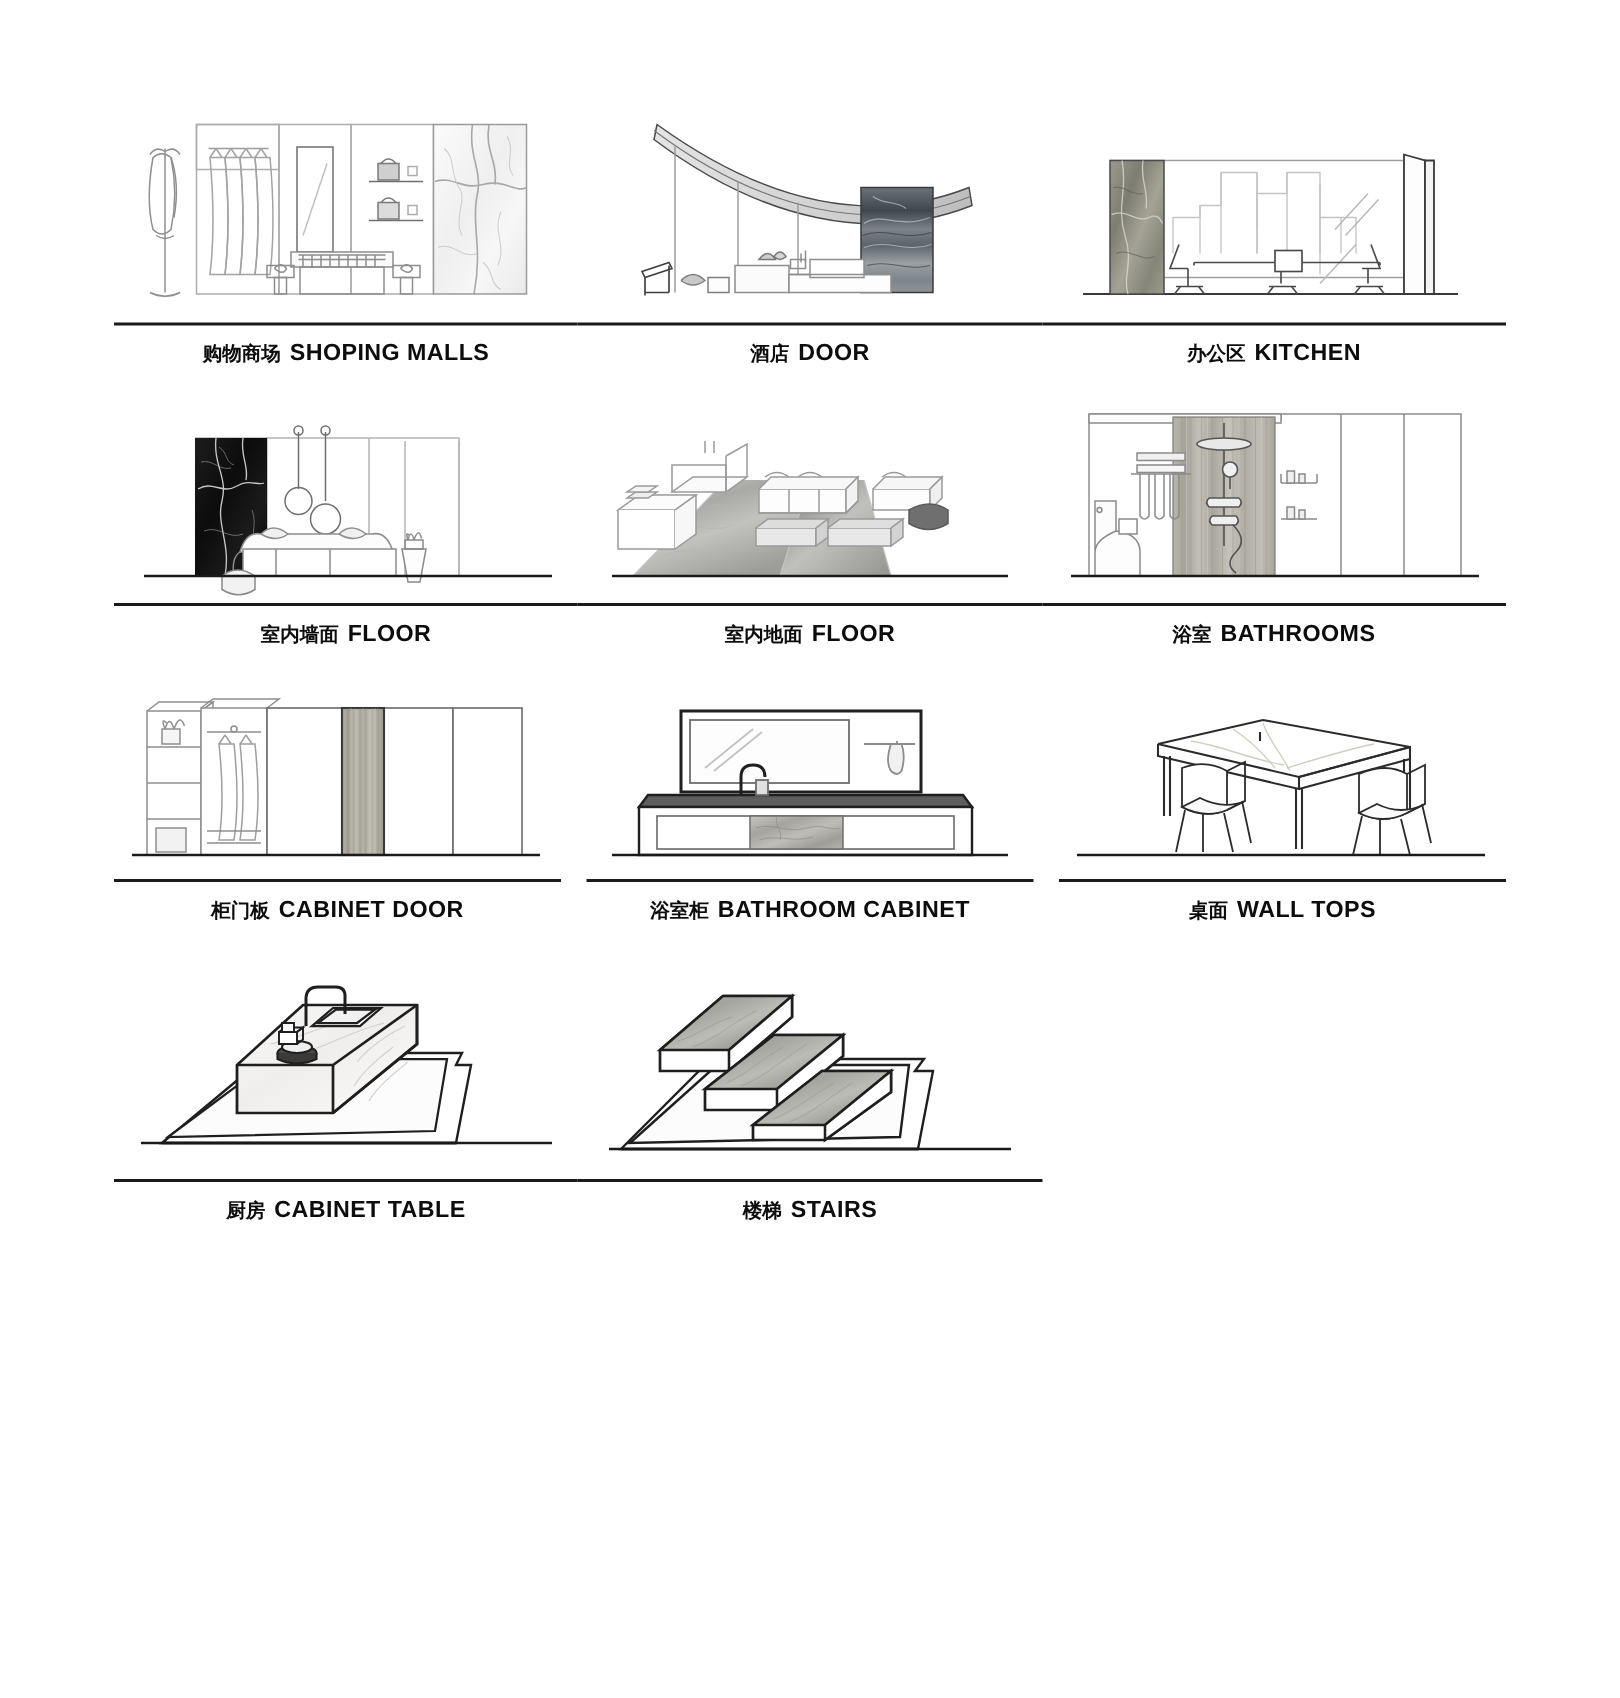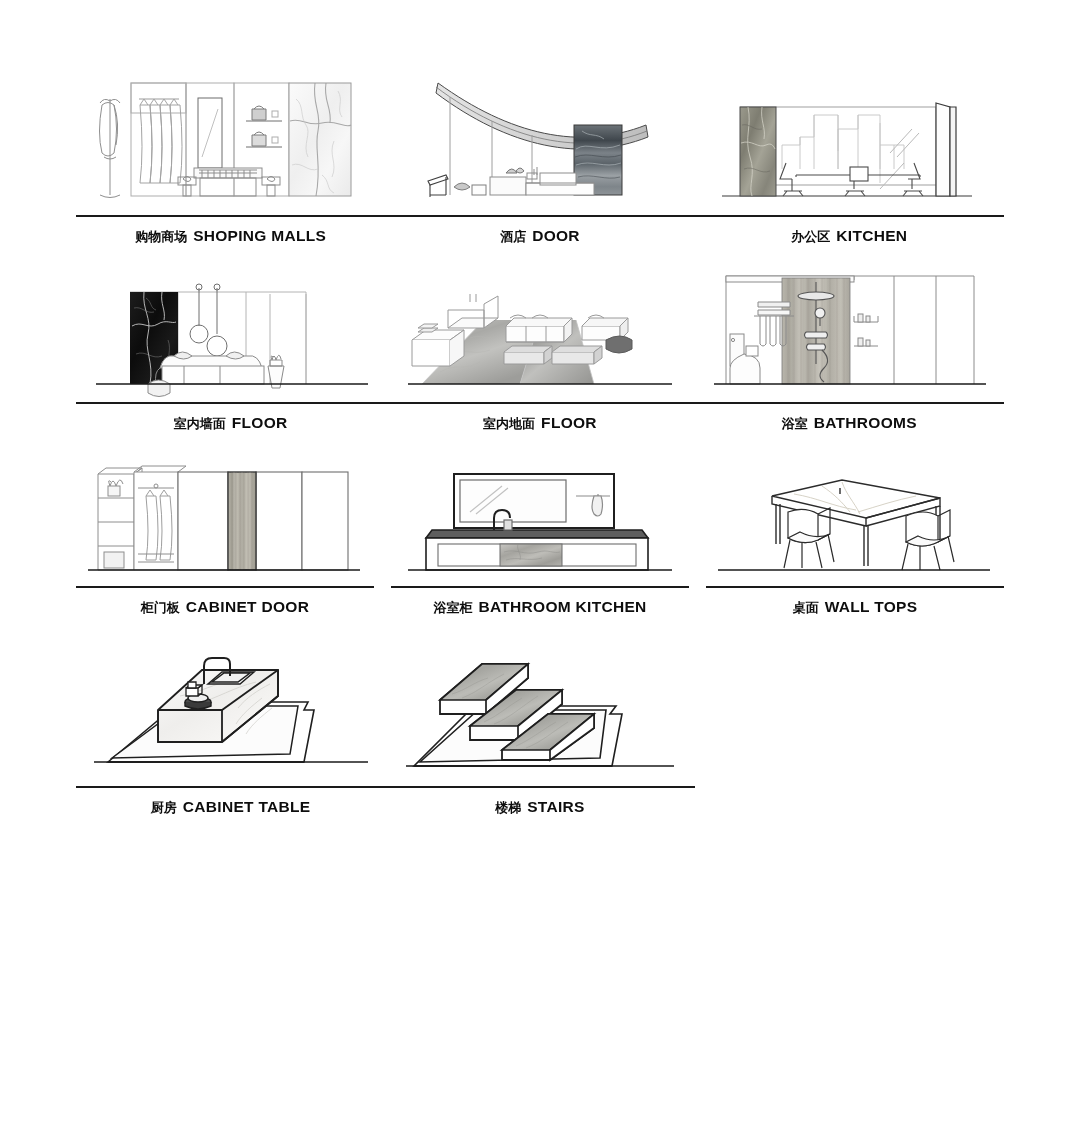--- a/index.html
+++ b/index.html
@@ -678,21 +678,21 @@
             </g>
             <g fill="none" stroke="#6d6d6d" stroke-width="1.2">
               <rect x="104" y="66" width="8" height="10" fill="#e0e0e0"></rect>
             </g>
 
             <path d="M8 116 h264" stroke="#1a1a1a" stroke-width="1.6" fill="none"></path>
           </svg>
         </div>
         <div style="width:100%;border-top:2.4px solid #1a1a1a;"></div>
         <div class="caption">
-          <span class="cn">浴室柜</span><span class="en">BATHROOM KITCHEN</span>
+          <span class="cn">浴室柜</span><span class="en">BATHROOM CABINET</span>
         </div>
       </div>
 
       <div class="cell">
         <div class="art-wrap">
           <svg class="art" width="290" height="132" viewBox="0 0 290 132">
 
             <g fill="none" stroke="#2b2b2b" stroke-width="1.4">
               <path d="M62 42 L132 26 L230 44 L156 64 Z" fill="#ffffff"></path>
               <path d="M62 42 v8 L156 72 v-8"></path>

